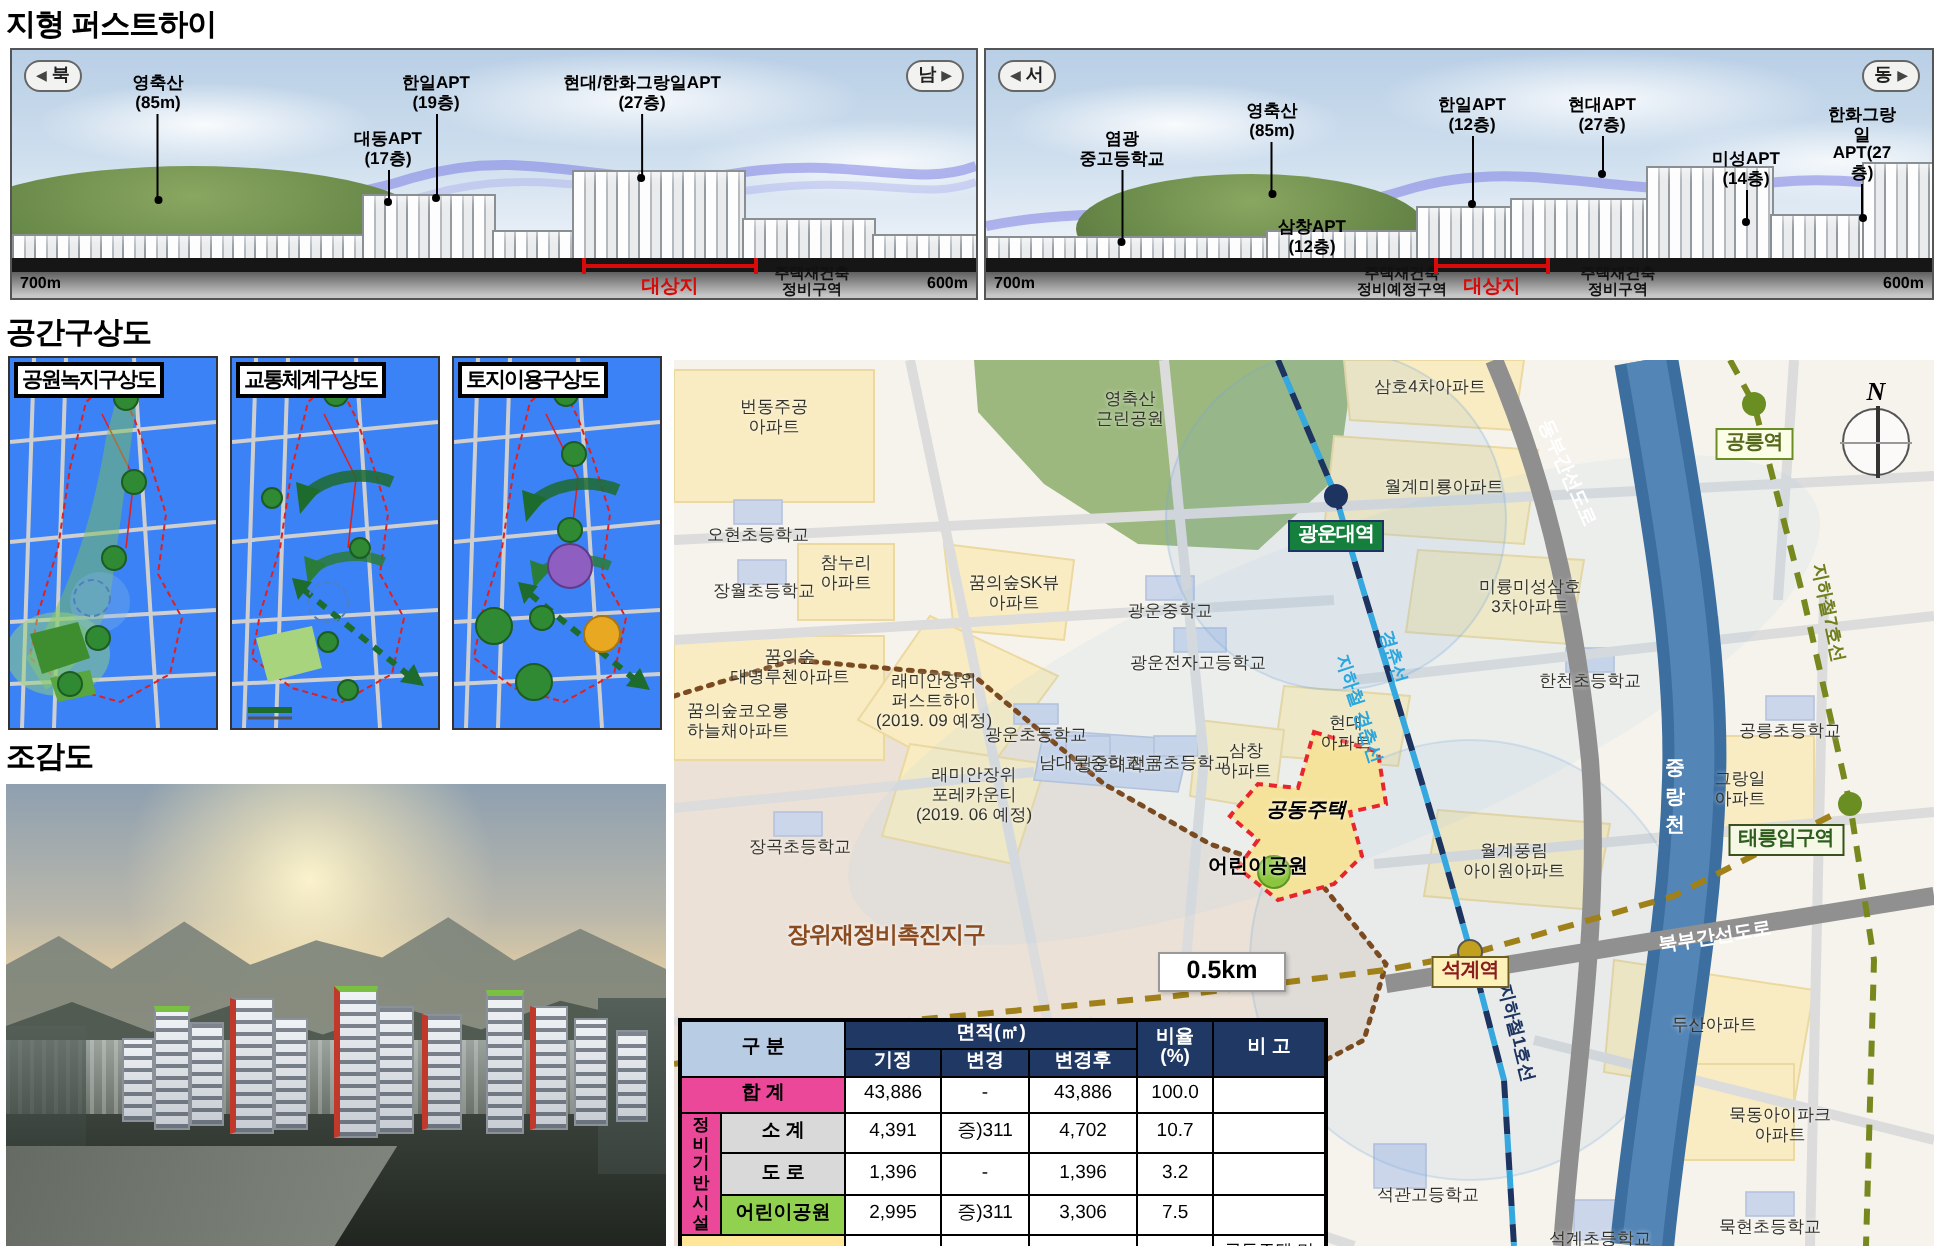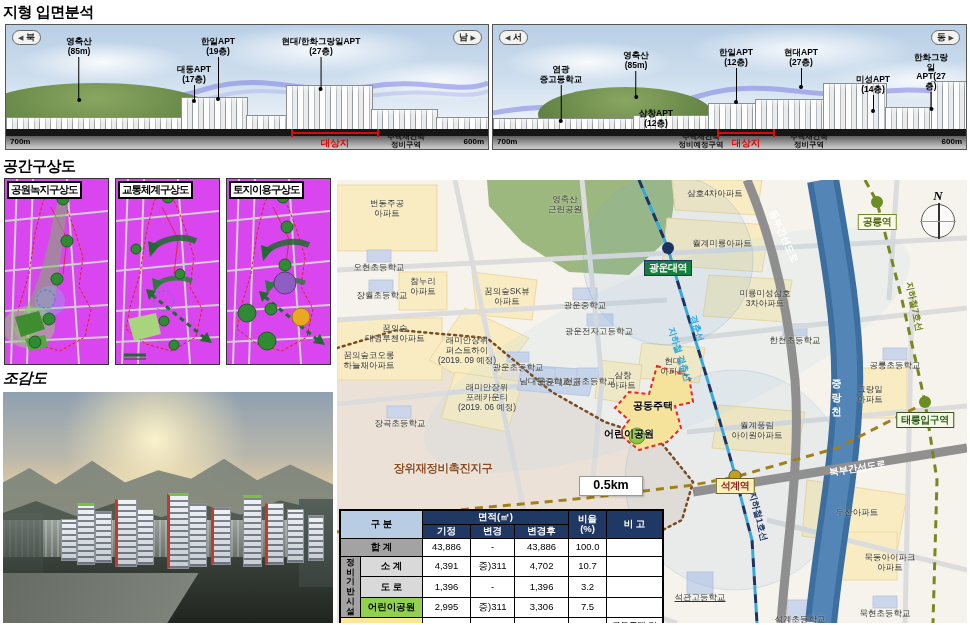--- a/index.html
+++ b/index.html
@@ -33,21 +33,21 @@
         background:linear-gradient(180deg,#5f5f5f,#c7c7c7 90%);}
   .mlab{position:absolute;font-size:8px;font-weight:bold;color:#000;z-index:5;}
   .bracket{position:absolute;height:2px;background:#d80b0b;z-index:6;}
   .bracket::before,.bracket::after{content:"";position:absolute;top:-3px;width:2px;height:8px;background:#d80b0b;}
   .bracket::before{left:0;} .bracket::after{right:0;}
   .sitelab{position:absolute;transform:translateX(-50%);color:#d80b0b;font-weight:bold;font-size:9.5px;z-index:6;}
   .zonelab{position:absolute;transform:translateX(-50%);font-size:7.5px;line-height:1.1;text-align:center;
            white-space:pre-line;color:#111;z-index:6;font-weight:bold;}
 
   
-  .mm{position:absolute;top:178px;width:103px;height:185px;border:1px solid #333;background:#d946ef;overflow:hidden;}
+  .mm{position:absolute;top:178px;width:103px;height:185px;border:1px solid #333;background:#3b82f6;overflow:hidden;}
   .mm .hd{position:absolute;top:2px;left:2px;border:2px solid #000;background:#fff;font-size:10.5px;
           font-weight:bold;padding:0 2px;z-index:3;letter-spacing:-1px;}
   .mm svg{position:absolute;left:0;top:0;}
 
   
   .map{position:absolute;left:337px;top:180px;width:630px;height:443px;background:#f6f3ed;overflow:hidden;}
   .map svg{position:absolute;left:0;top:0;}
   .ml{position:absolute;transform:translateX(-50%);text-align:center;font-size:8.5px;line-height:1.2;
       white-space:pre-line;color:#33332b;z-index:6;text-shadow:0 0 2px rgba(255,255,255,.9);}
   .mlb{font-weight:bold;color:#000;font-size:10px;}
@@ -66,21 +66,21 @@
   .compass .ring{width:32px;height:32px;border:1px solid #555;border-radius:50%;margin:0 auto;position:relative;background:rgba(255,255,255,.6);}
   .compass .ring::before{content:"";position:absolute;left:50%;top:-2px;bottom:-2px;width:1.5px;background:#333;}
   .compass .ring::after{content:"";position:absolute;top:50%;left:-2px;right:-2px;height:1px;background:#999;}
 
   
   .area-table{position:absolute;left:3px;top:330px;border-collapse:collapse;table-layout:fixed;width:322px;
       font-size:9.5px;background:#fff;z-index:9;box-shadow:0 0 0 1px #000;}
   .area-table th,.area-table td{border:1px solid #000;padding:1px 2px;text-align:center;line-height:1.15;overflow:hidden;}
   .c-navy{background:#203864;color:#fff;font-weight:bold;}
   .c-gubun{background:#b8cce4;color:#000;font-weight:bold;}
-  .c-lb{background:#a3a3a3;font-weight:bold;}
+  .c-lb{background:#ec4899;font-weight:bold;}
   .c-gr{background:#d9d9d9;font-weight:bold;}
   .c-green{background:#92d050;font-weight:bold;}
   .c-yel{background:#ffe699;font-weight:bold;}
   .grp{white-space:pre-line;font-size:8.5px;line-height:1.1;}
   .note{font-size:8.5px;white-space:pre-line;}
 
   
   .render{position:absolute;left:3px;top:392px;width:330px;height:231px;overflow:hidden;background:
       linear-gradient(180deg,#8fa0b0 0%,#b9b7ab 28%,#ecd3a2 46%,#f6e6c2 58%,#6f776f 60%);}
   .glow{position:absolute;left:0;top:0;right:0;height:150px;
@@ -101,23 +101,23 @@
       linear-gradient(180deg,#f0f3f6,#c6ccd2);}
   .tw-red{border-left:3px solid #c0392b;}
   .tw-cap{border-top:3px solid #79c043;}
   .twdark{position:absolute;z-index:2;background:linear-gradient(180deg,#55605a,#39423c);}
 </style>
 </head>
 <body>
 
 <div class="canvas">
 
-  <div class="sec-title" style="left:3px;top:3px;">지형 입면분석</div>
+  <div class="sec-title" style="left:3px;top:3px;">지형 퍼스트하이</div>
   <div class="sec-title" style="left:3px;top:157px;">공간구상도</div>
-  <div class="sec-title" style="left:3px;top:369px;font-style:italic;">조감도</div>
+  <div class="sec-title" style="left:3px;top:369px;">조감도</div>
 
   <div class="elev" id="elevA">
     <svg class="wave" width="482" height="124">
       <path d="M0,80 C60,60 120,90 200,64 C260,46 300,72 360,62 C420,52 450,70 482,58" stroke="rgba(105,105,225,.45)" stroke-width="5" fill="none"></path>
       <path d="M0,86 C70,70 130,94 210,72 C270,56 310,78 370,70 C430,62 455,76 482,66" stroke="rgba(130,130,230,.25)" stroke-width="4" fill="none"></path>
     </svg>
     <div class="pill" style="left:6px;"><span class="arr">◀</span> <span>북</span></div>
     <div class="pill" style="right:6px;"><span>남</span> <span class="arr">▶</span></div>
     <div class="hill" style="left:-30px;top:58px;width:240px;height:60px;"></div>
     <div class="strip" style="left:0;top:92px;width:175px;height:12px;"></div>
@@ -433,38 +433,38 @@
     <div class="ml" style="left:533px;top:204px;">그랑일
 아파트</div>
     <div class="ml" style="left:63px;top:238px;">장곡초등학교</div>
     <div class="ml" style="left:420px;top:240px;">월계풍림
 아이원아파트</div>
     <div class="ml" style="left:520px;top:327px;">두산아파트</div>
     <div class="ml" style="left:558px;top:180px;">공릉초등학교</div>
     <div class="ml" style="left:553px;top:372px;">묵동아이파크
 아파트</div>
     <div class="ml" style="left:548px;top:428px;">묵현초등학교</div>
-    <div class="ml" style="left:363px;top:412px;text-decoration:underline;">석관고등학교</div>
+    <div class="ml" style="left:377px;top:412px;">석관고등학교</div>
     <div class="ml" style="left:463px;top:434px;">석계초등학교</div>
 
-    <div class="ml mlb" style="left:316px;top:220px;">공동주택</div>
+    <div class="ml mlb" style="left:316px;top:220px;font-style:italic;">공동주택</div>
     <div class="ml mlb" style="left:292px;top:248px;">어린이공원</div>
     <div class="ml mld" style="left:106px;top:282px;">장위재정비촉진지구</div>
 
     <div class="rot" style="left:346px;top:142px;color:#2aa7df;transform:rotate(73deg);">경춘선</div>
     <div class="rot" style="left:314px;top:168px;color:#2aa7df;transform:rotate(72deg);">지하철 경춘선</div>
     <div class="rot" style="left:396px;top:330px;color:#1d3461;transform:rotate(76deg);">지하철1호선</div>
     <div class="rot" style="left:552px;top:120px;color:#6f7f1c;transform:rotate(78deg);">지하철7호선</div>
     <div class="rot" style="left:418px;top:50px;color:#fff;transform:rotate(66deg);font-size:9.5px;">동부간선도로</div>
     <div class="rot" style="left:492px;top:282px;color:#fff;transform:rotate(-9deg);font-size:9.5px;">북부간선도로</div>
     <div class="rot" style="left:492px;top:192px;color:#fff;writing-mode:vertical-rl;letter-spacing:4px;font-size:10px;transform:none;">중랑천</div>
 
     <div class="stn stn-navy" style="left:331px;top:80px;">광운대역</div>
     <div class="stn stn-olive" style="left:540px;top:34px;">공릉역</div>
-    <div class="stn stn-green" style="left:588px;top:232px;">태릉입구역</div>
+    <div class="stn stn-green" style="left:556px;top:232px;">태릉입구역</div>
     <div class="stn stn-gold" style="left:398px;top:298px;">석계역</div>
 
     <div class="scalebox">0.5km</div>
 
     <div class="compass">
       <div class="nlet">N</div>
       <div class="ring"></div>
     </div>
 
     <table class="area-table">

